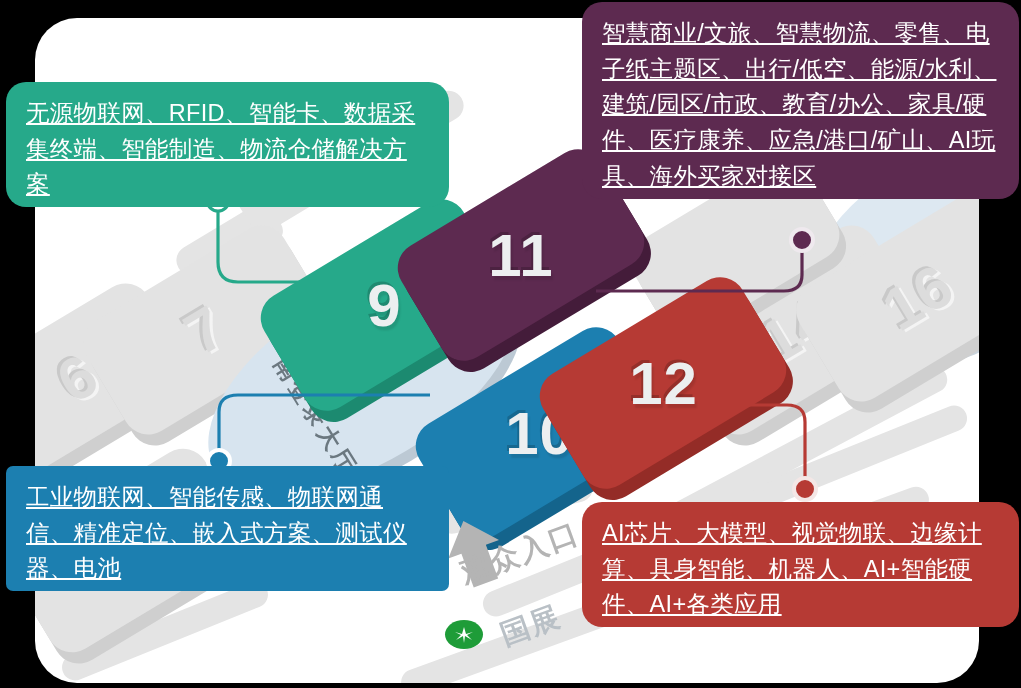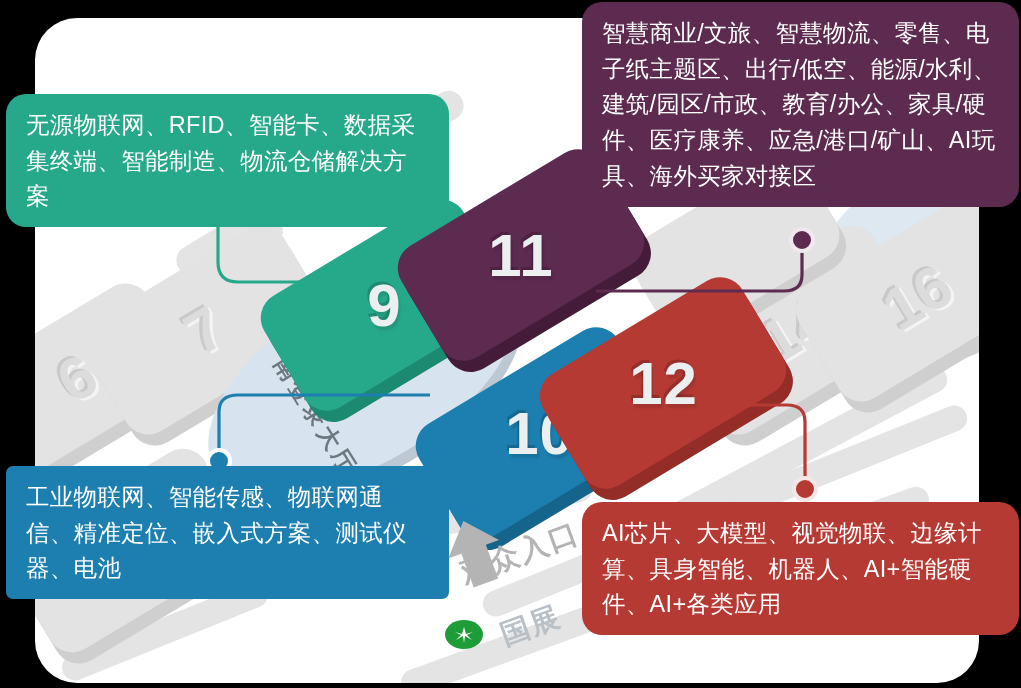--- a/index.html
+++ b/index.html
@@ -41,23 +41,23 @@
   .ent-label{position:absolute;color:#b4b4b4;font-size:29px;font-weight:700;
              white-space:nowrap;letter-spacing:2px;}
   .gz-label{position:absolute;color:#b9c0c6;font-size:29px;font-weight:700;
             white-space:nowrap;letter-spacing:2px;}
   .gz-logo{position:absolute;width:38px;height:29px;border-radius:50%;
            background:#1e9c38;display:flex;align-items:center;justify-content:center;}
   .gz-logo svg{display:block;}
 
   
   .callout{position:absolute;border-radius:20px;color:#fff;
-           box-sizing:border-box;padding:14px 20px 12px 20px;
+           box-sizing:border-box;padding:14px 20px 4px 20px;
            font-size:23.5px;line-height:1.52;letter-spacing:.3px;
-           font-family:"Liberation Sans","DejaVu Sans",sans-serif;}
+           font-family:"Liberation Sans","DejaVu Sans",sans-serif;text-decoration:underline;}
   .c-green{background:#26a98a;}
   .c-purple{background:#5d2a50;}
   .c-blue{background:#1c7fb0;border-radius:7px;}
   .c-red{background:#b63a34;margin-top:8px;}
 
   
   #links{position:absolute;left:0;top:0;width:1021px;height:688px;pointer-events:none;}
 </style>
 </head>
 <body>
@@ -140,21 +140,21 @@
     <path d="M219 456 L219 412 Q219 395 238 395 L430 395" fill="none" stroke="#1c7fb0" stroke-width="3.2"></path>
     <circle cx="219" cy="461" r="11" fill="#1c7fb0" stroke="#ffffff" stroke-width="4"></circle>
 
     <path d="M802 243 L802 275 Q802 291 784 291 L596 291" fill="none" stroke="#5d2a50" stroke-width="3.2"></path>
     <circle cx="802" cy="240" r="11" fill="#5d2a50" stroke="#efe9ee" stroke-width="4"></circle>
 
     <path d="M805 485 L805 422 Q805 405 787 405 L727 405" fill="none" stroke="#b63a34" stroke-width="3.2"></path>
     <circle cx="805" cy="489" r="11" fill="#b63a34" stroke="#f4e7e6" stroke-width="4"></circle>
   </svg>
 
-  <div class="callout c-green" style="left:6px;top:94px;width:443px;">无源物联网、RFID、智能卡、数据采集终端、智能制造、物流仓储解决方案</div>
+  <div class="callout c-green" style="left:6px;top:82px;width:443px;">无源物联网、RFID、智能卡、数据采集终端、智能制造、物流仓储解决方案</div>
 
   <div class="callout c-purple" style="left:582px;top:2px;width:437px;">智慧商业/文旅、智慧物流、零售、电子纸主题区、出行/低空、能源/水利、建筑/园区/市政、教育/办公、家具/硬件、医疗康养、应急/港口/矿山、AI玩具、海外买家对接区</div>
 
   <div class="callout c-blue" style="left:6px;top:466px;width:443px;">工业物联网、智能传感、物联网通信、精准定位、嵌入式方案、测试仪器、电池</div>
 
   <div class="callout c-red" style="left:582px;top:494px;width:437px;">AI芯片、大模型、视觉物联、边缘计算、具身智能、机器人、AI+智能硬件、AI+各类应用</div>
 
 </div>
 
 </body></html>

